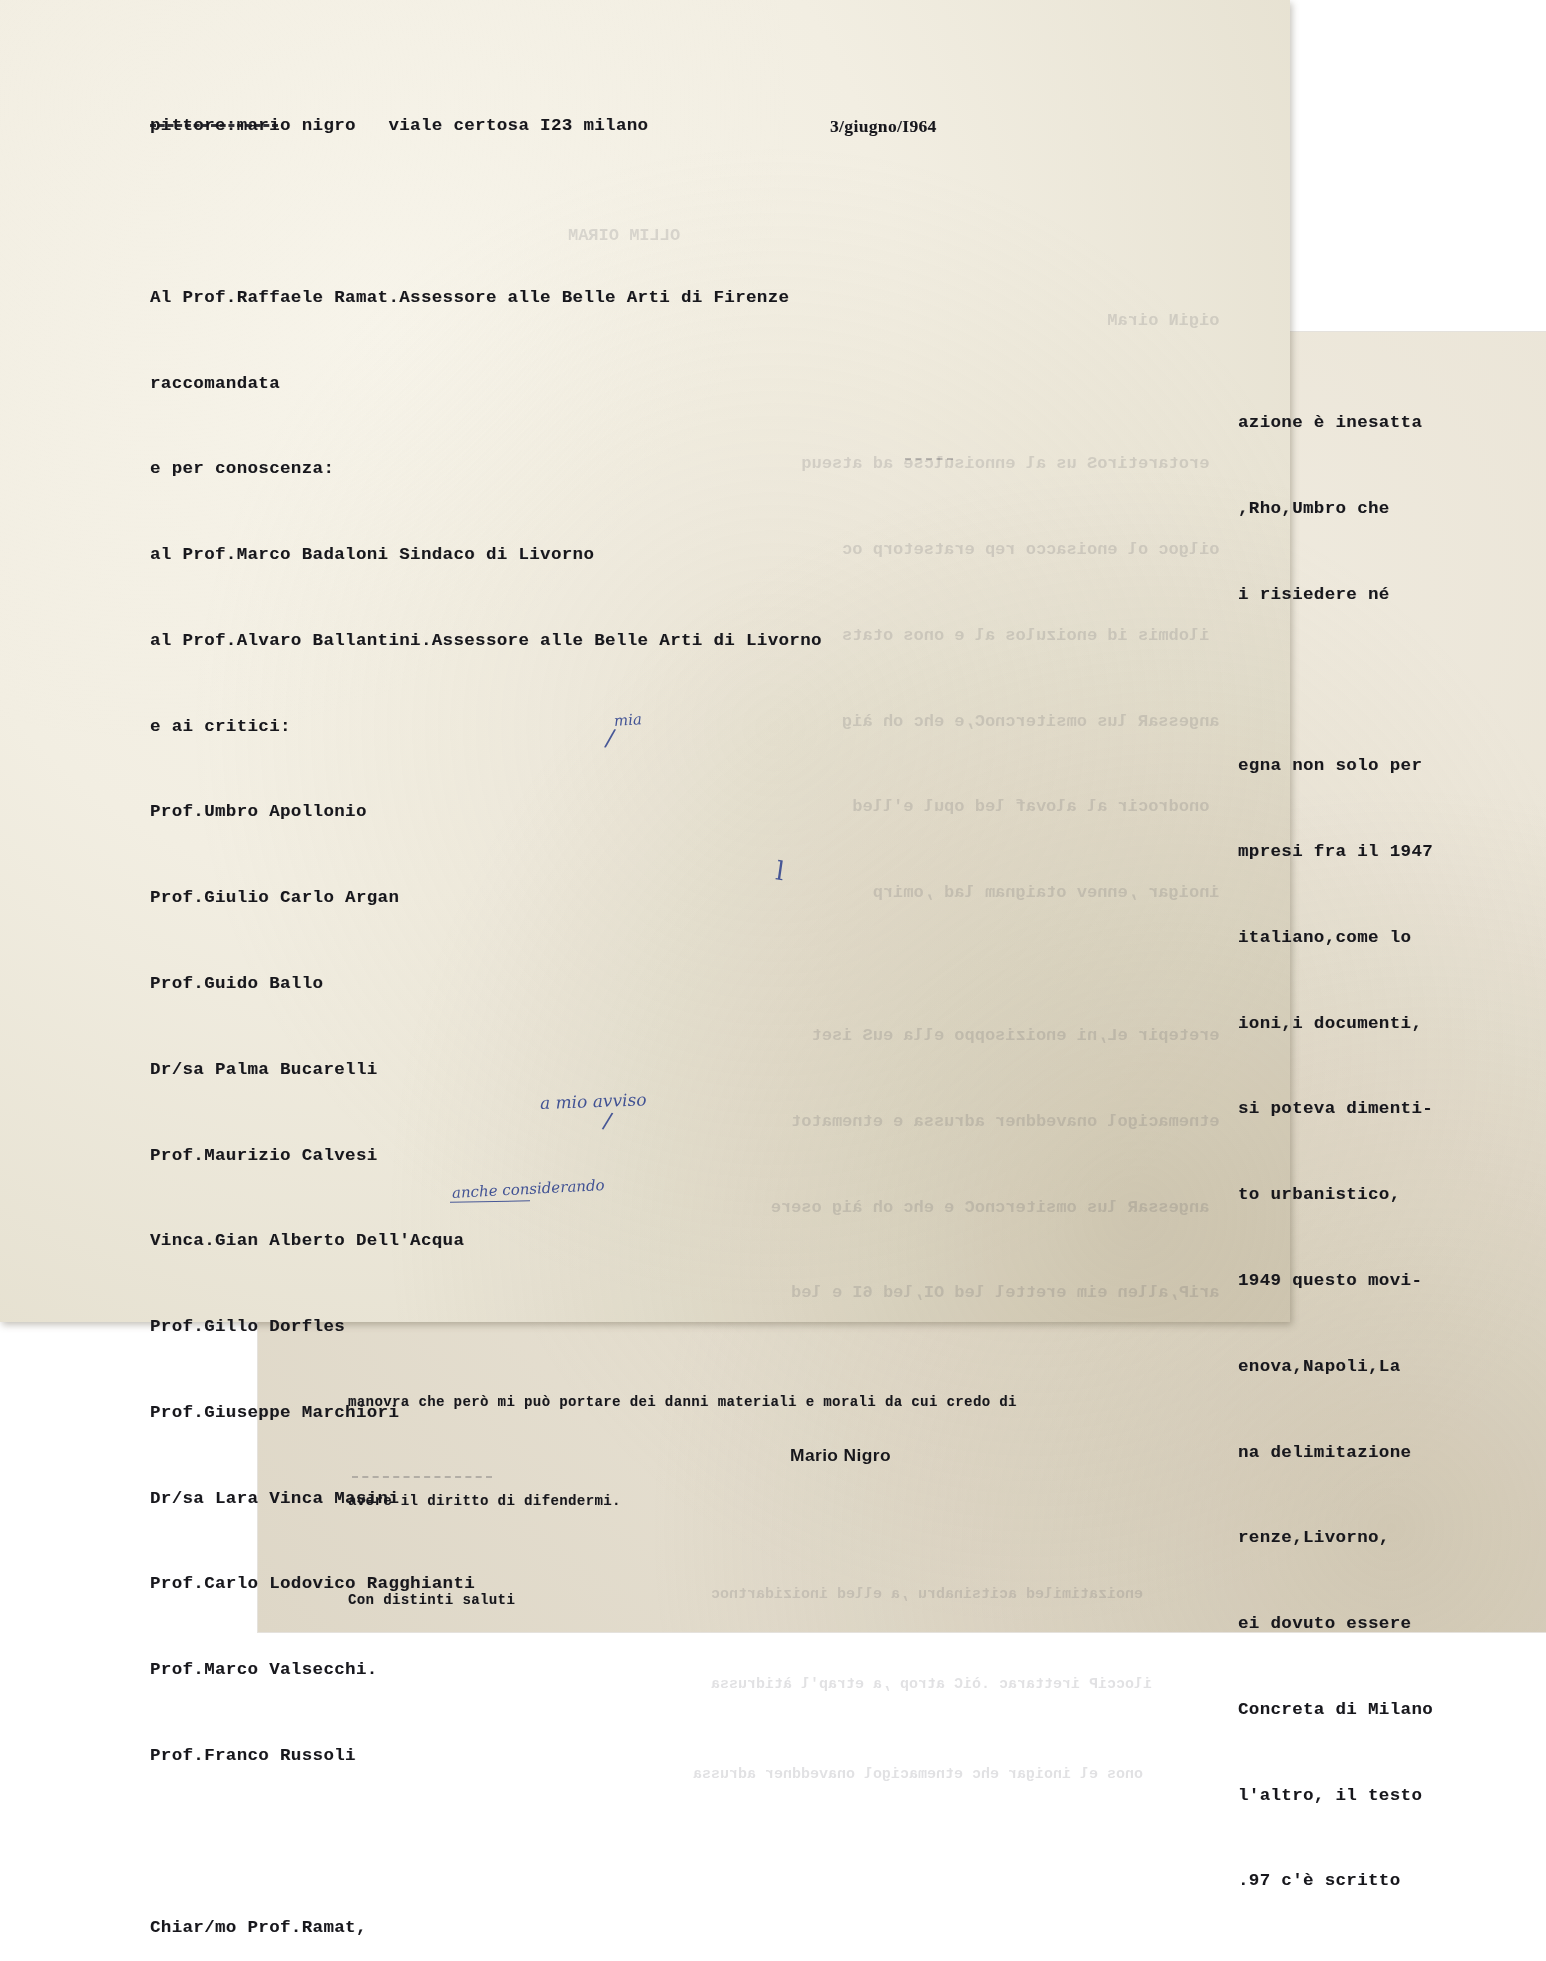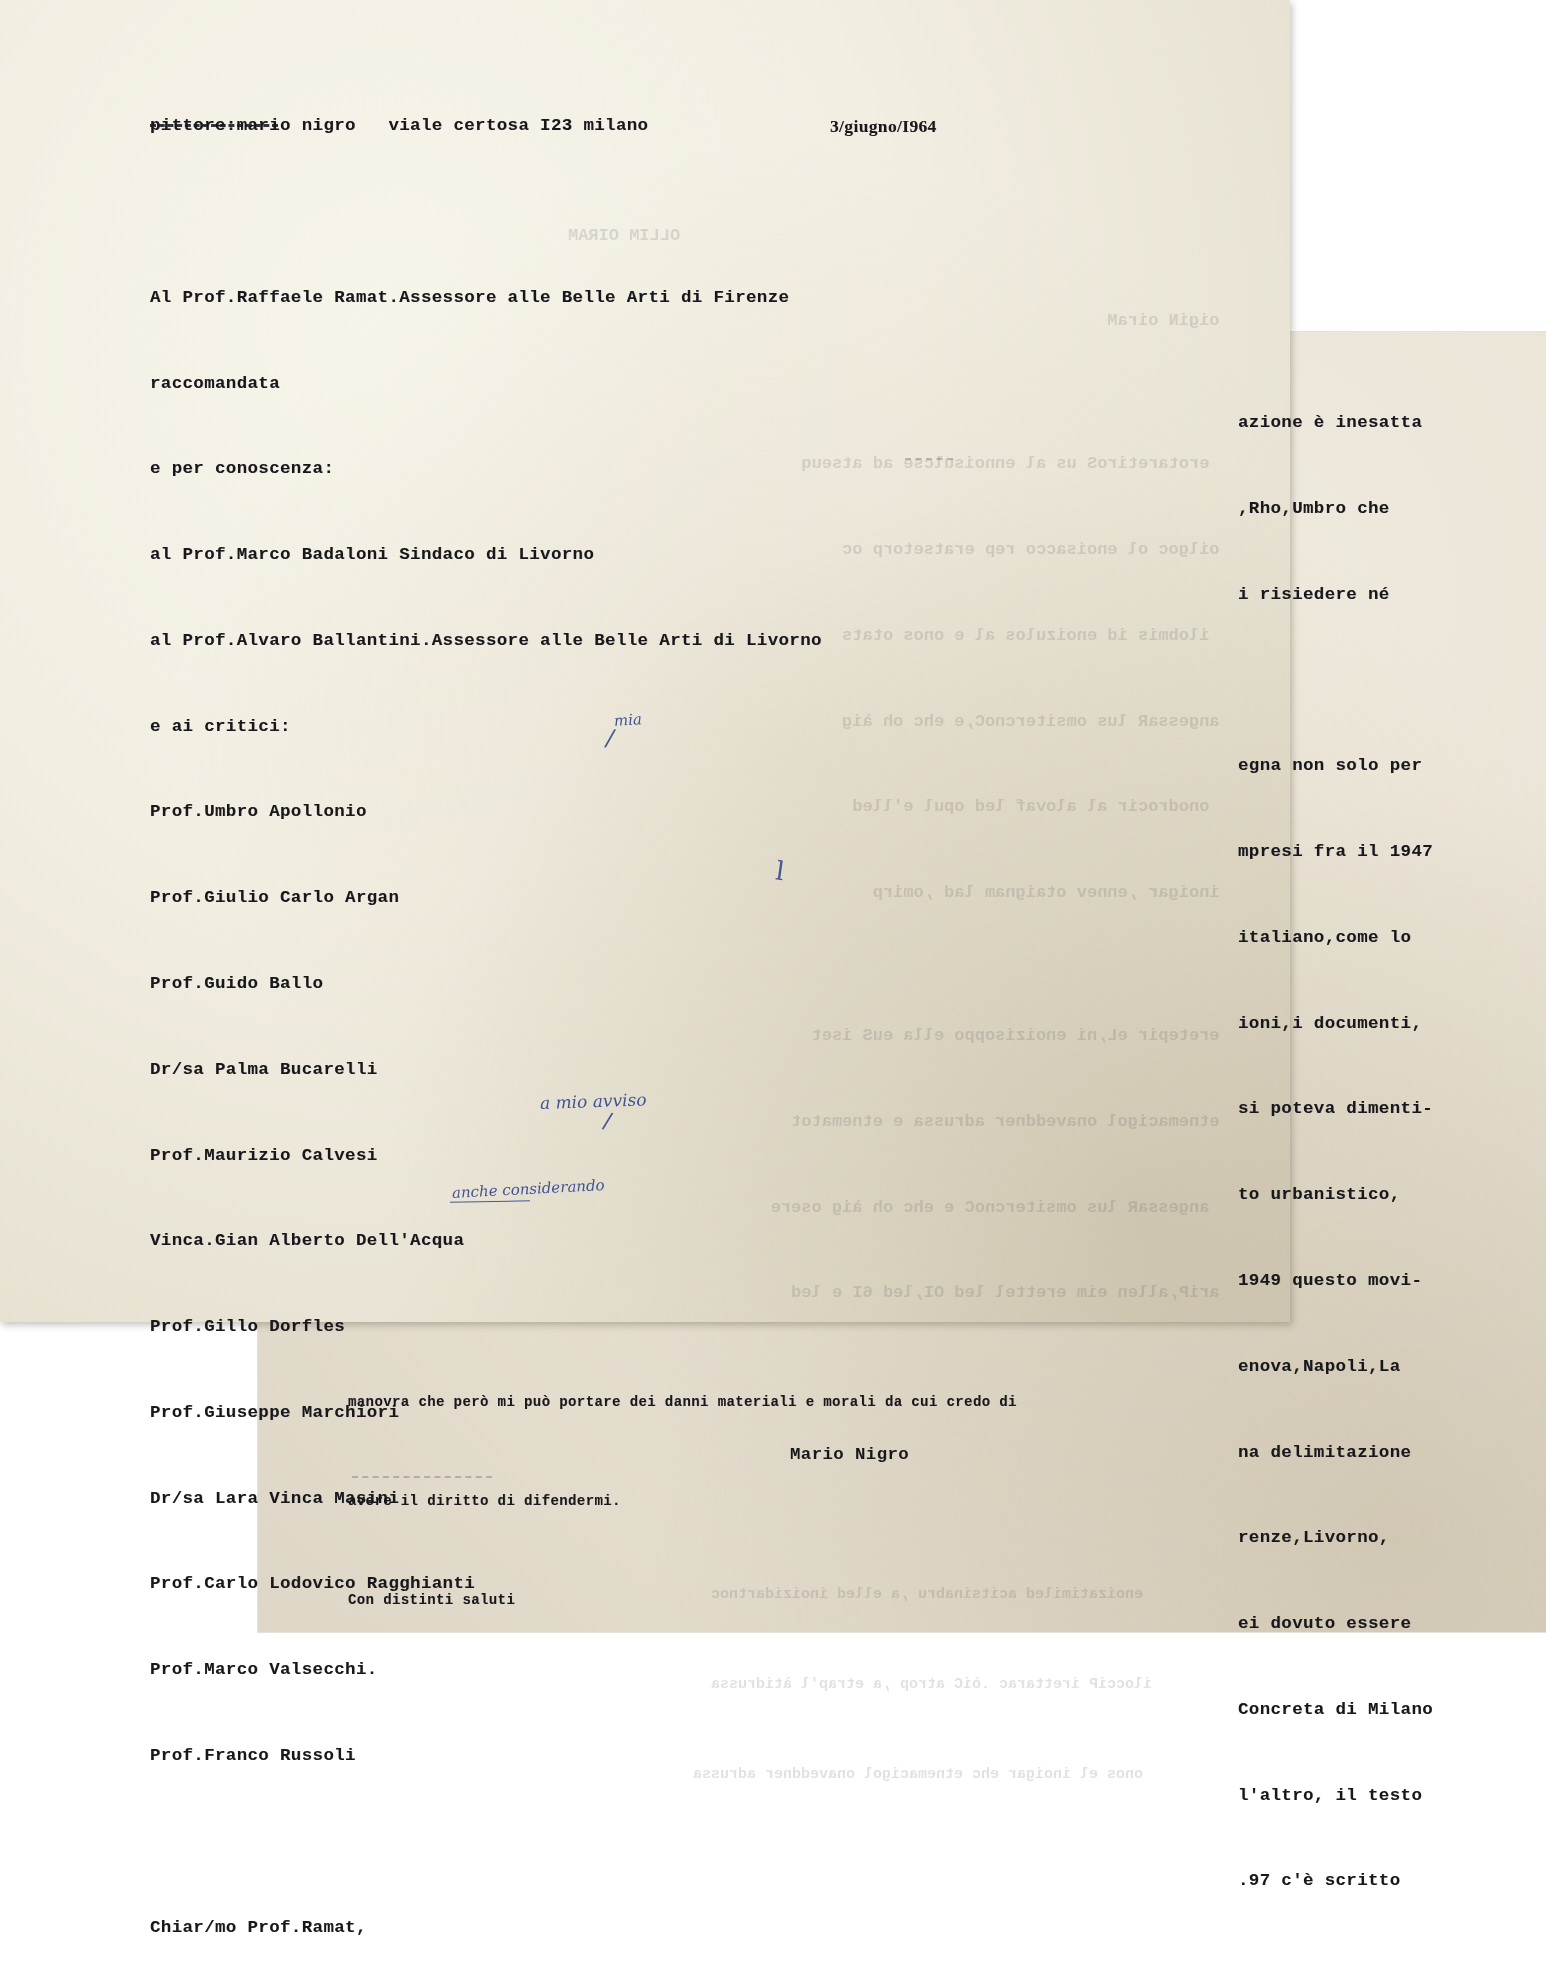--- a/index.html
+++ b/index.html
@@ -158,21 +158,21 @@
     letter-spacing: 0.4px;
     text-shadow: 0.4px 0.3px 0 rgba(40,40,50,0.28);
   }
   #bottom-text .line { display: block; white-space: pre; }
   #signature {
     position: absolute;
     left: 790px;
     top: 1445px;
     font-size: 17.4px;
     color: #17171c;
-    font-family: Liberation Mono, monospace;
+    font-family: Liberation Sans, sans-serif;
     font-weight: bold;
     white-space: pre;
     letter-spacing: 0.4px;
   }
 
   
   .ghost {
     position: absolute;
     color: rgba(70,70,80,0.16);
     font-family: "Liberation Mono", "DejaVu Sans Mono", monospace;

